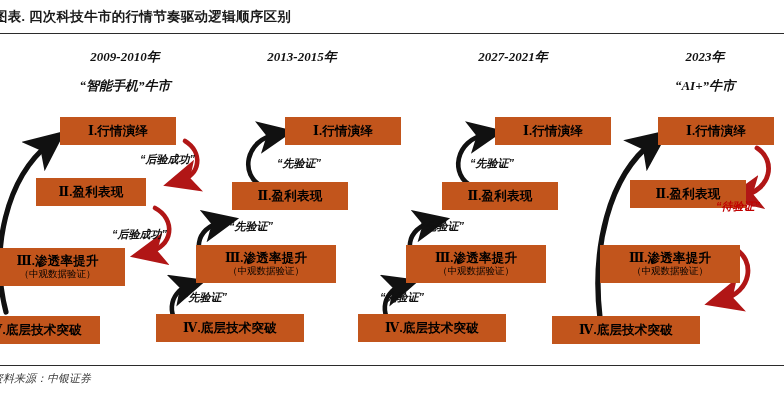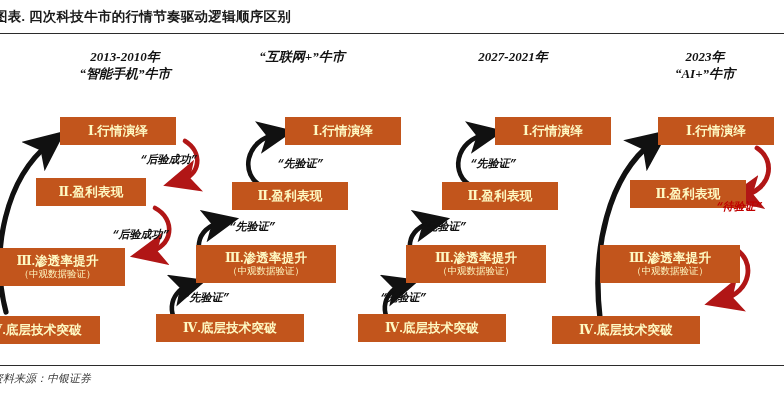--- a/index.html
+++ b/index.html
@@ -43,73 +43,73 @@
     position:absolute;
     text-align:center;
     font-style:italic;
     font-weight:bold;
     font-size:13px;
     line-height:17px;
     color:#111111;
     white-space:nowrap;
   }
   .col-head .l1{display:block;}
-  .col-head .l2{display:block;}
+  .col-head .l2{display:block;margin-top:12px;}
 
   
   .box{
     position:absolute;
     background:#C2551C;
-    color:#fef9c3;
+    color:#000000;
     display:flex;
     flex-direction:column;
     align-items:center;
     justify-content:center;
     font-family:"Liberation Serif","DejaVu Serif",serif;
     font-weight:bold;
     box-sizing:border-box;
     overflow:hidden;
   }
   .box .main{font-size:12.5px;line-height:14px;white-space:nowrap;letter-spacing:0.2px;}
   .box .sub{font-size:9.5px;line-height:11px;white-space:nowrap;font-weight:normal;margin-top:1px;}
 
   
   .clabel{
     position:absolute;
     font-style:italic;
     font-weight:bold;
     font-size:11px;
     white-space:nowrap;
     color:#111111;
-    font-family:Liberation Mono, monospace;
+    font-family:Liberation Sans, sans-serif;
   }
   .clabel.red{color:#C00000;}
 
   
   svg.arrows{
     position:absolute;left:0;top:0;width:784px;height:405px;
     pointer-events:none;
   }
 </style>
 </head>
 <body>
 
 <div id="root">
 
   <div class="title">图表. 四次科技牛市的行情节奏驱动逻辑顺序区别</div>
   <div class="rule-top"></div>
   <div class="rule-bottom"></div>
   <div class="source">资料来源：中银证券</div>
 
   <div class="col-head" style="left:25px;top:48px;width:200px;">
-    <span class="l1">2013-2010年</span>
+    <span class="l1">2009-2010年</span>
     <span class="l2">“智能手机”牛市</span>
   </div>
   <div class="col-head" style="left:207px;top:48px;width:190px;">
-    <span class="l2">“互联网+”牛市</span>
+    <span class="l1">2013-2015年</span>
   </div>
   <div class="col-head" style="left:418px;top:48px;width:190px;">
     <span class="l1">2027-2021年</span>
   </div>
   <div class="col-head" style="left:620px;top:48px;width:170px;">
     <span class="l1">2023年</span>
     <span class="l2">“AI+”牛市</span>
   </div>
 
   <svg class="arrows" viewBox="0 0 784 405">

